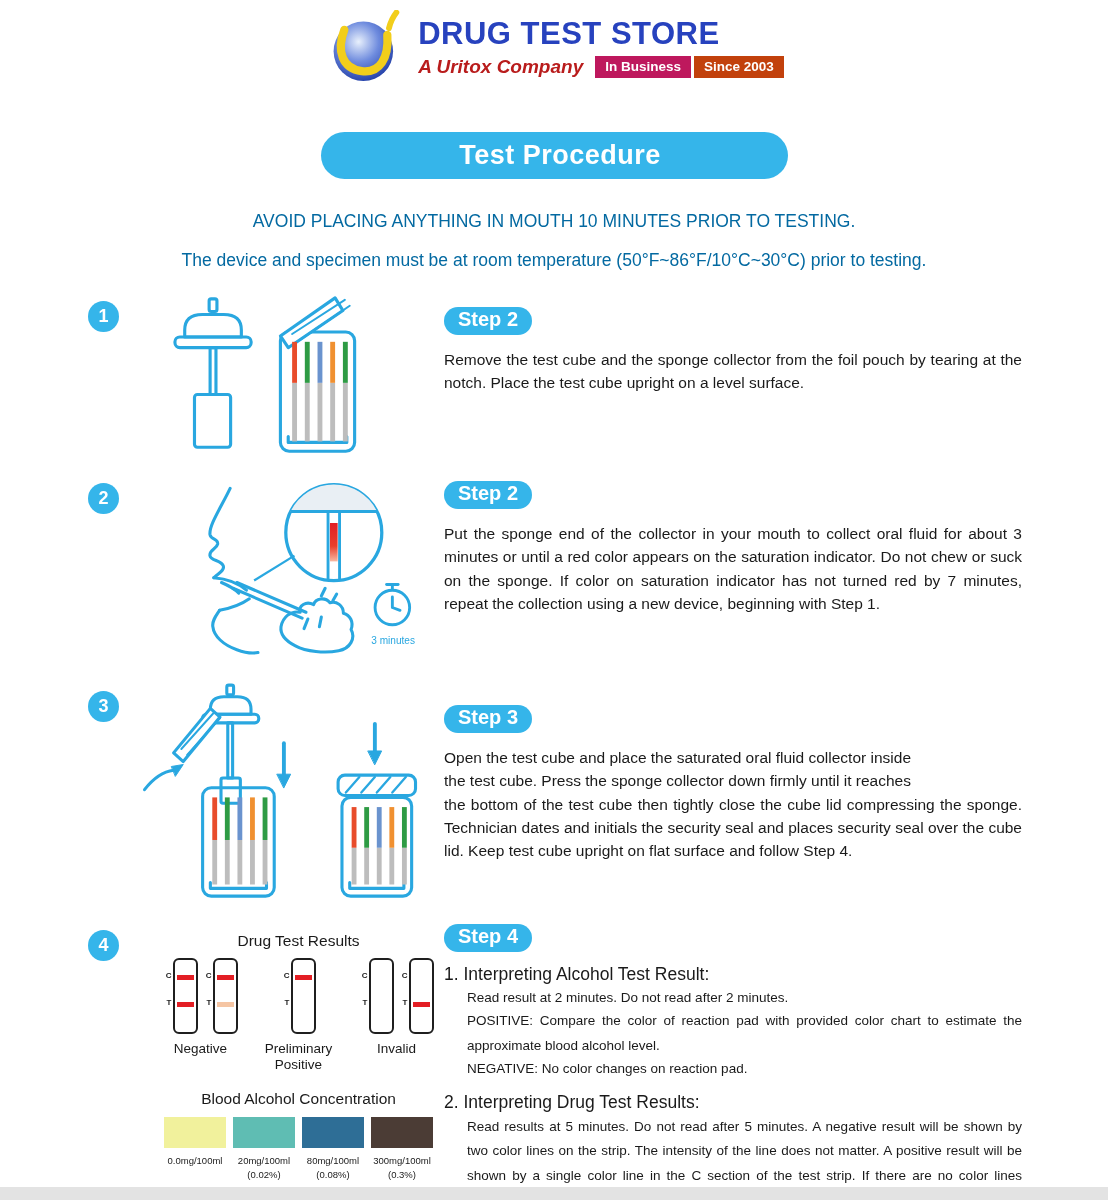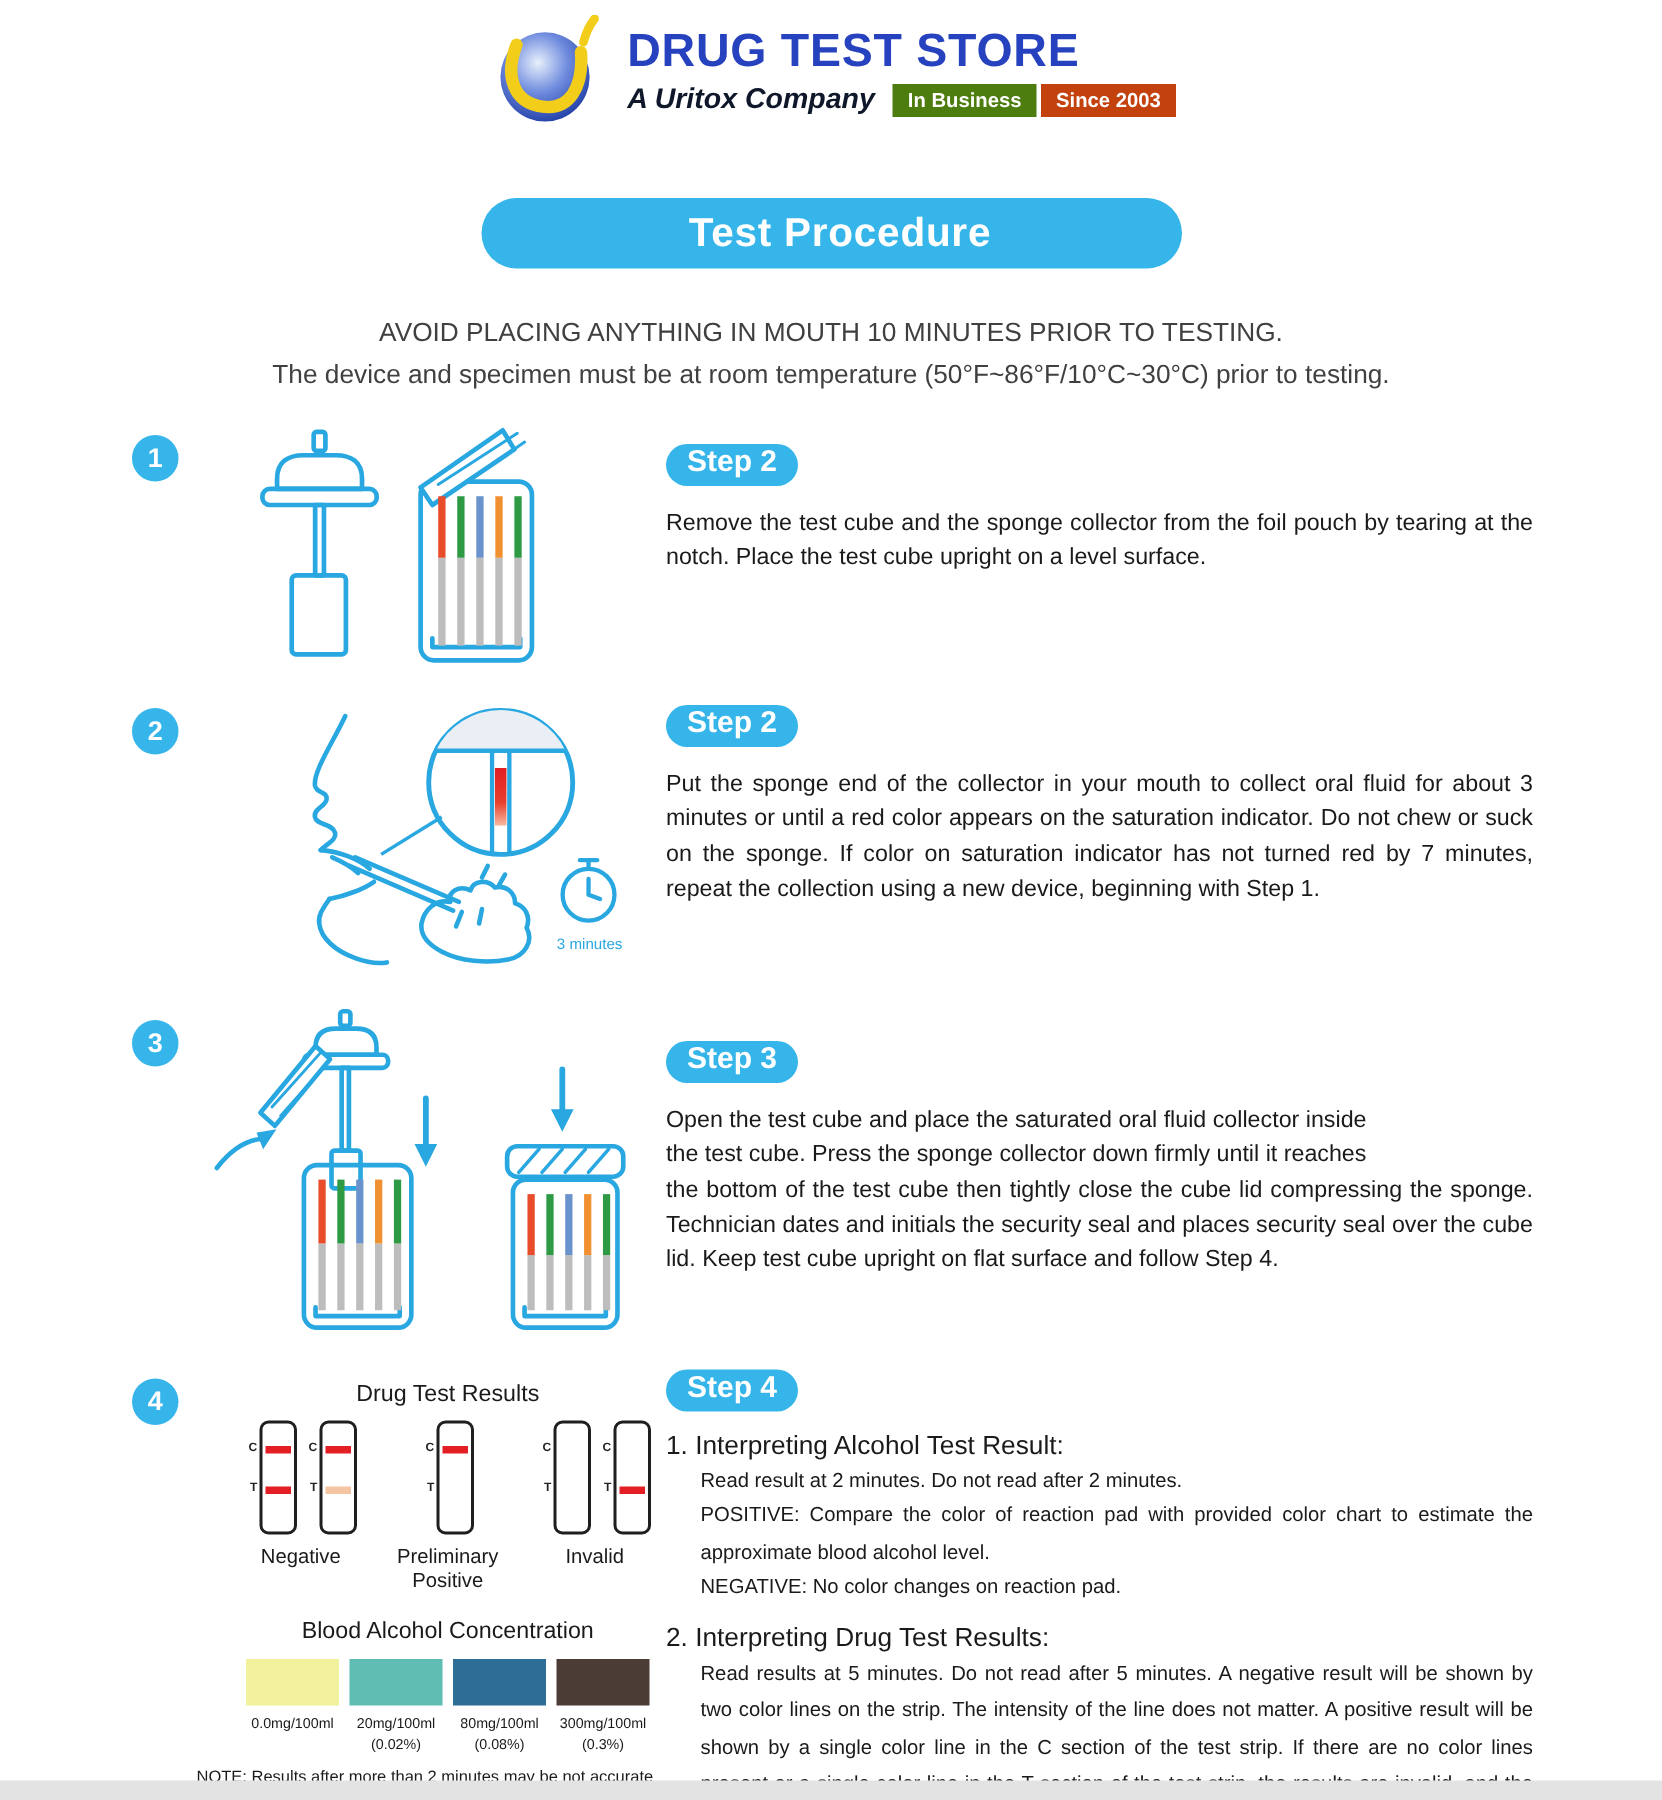--- a/index.html
+++ b/index.html
@@ -7,32 +7,32 @@
   .page {
     width:1108px; height:1200px; margin:0 auto; background:#fff; position:relative;
     overflow:hidden; font-family:"Liberation Sans","DejaVu Sans",sans-serif; color:#1a1a1a;
   }
   
   .header { display:flex; justify-content:center; align-items:flex-start; padding-top:10px; }
   .logo-svg { width:82px; height:76px; margin-right:12px; }
   .brand-block { padding-top:8px; }
   .brand-name { font-size:31px; font-weight:bold; color:#2742BE; letter-spacing:0.5px; line-height:1; }
   .tagline-row { display:flex; align-items:center; gap:12px; margin-top:7px; }
-  .tagline { font-style:italic; font-weight:bold; color:#0f172a; font-size:19px; }
+  .tagline { font-style:italic; font-weight:bold; color:#b91c1c; font-size:19px; }
   .badges { display:flex; gap:3px; }
   .badge { color:#fff; font-size:13.5px; font-weight:bold; padding:3px 10px 4px; }
-  .badge-in-business { background:#4d7c0f; }
+  .badge-in-business { background:#be185d; }
   .badge-since { background:#c2410c; }
   
   .banner { width:467px; height:47px; margin:46px auto 0; background:#35B5EA; border-radius:26px;
     display:flex; align-items:center; justify-content:center; }
   .banner-title { color:#fff; font-size:27px; font-weight:bold; letter-spacing:0.5px;margin-left:12px; }
   
   .warning { margin-top:32px; text-align:center; }
-  .warning-line { font-size:17.5px; color:#404040; margin:7px 0; }
+  .warning-line { font-size:17.5px; color:#0369a1; margin:18px 0; }
   
   .steps { margin-top:22px; }
   .step-row { display:flex; margin:0 86px 16px 88px; }
   .step-left { width:356px; flex-shrink:0; display:flex; align-items:flex-start; position:relative; }
   .step-num { width:31px; height:31px; border-radius:50%; background:#35B5EA; color:#fff; flex-shrink:0;
     font-weight:bold; font-size:18px; display:flex; align-items:center; justify-content:center; margin-top:8px; }
   .illus { margin-left:12px; }
   .step-right { flex:1; }
   .step-badge { display:inline-block; background:#35B5EA; color:#fff; font-weight:bold; font-size:20px;
     padding:1px 14px 4px; border-radius:15px; }

